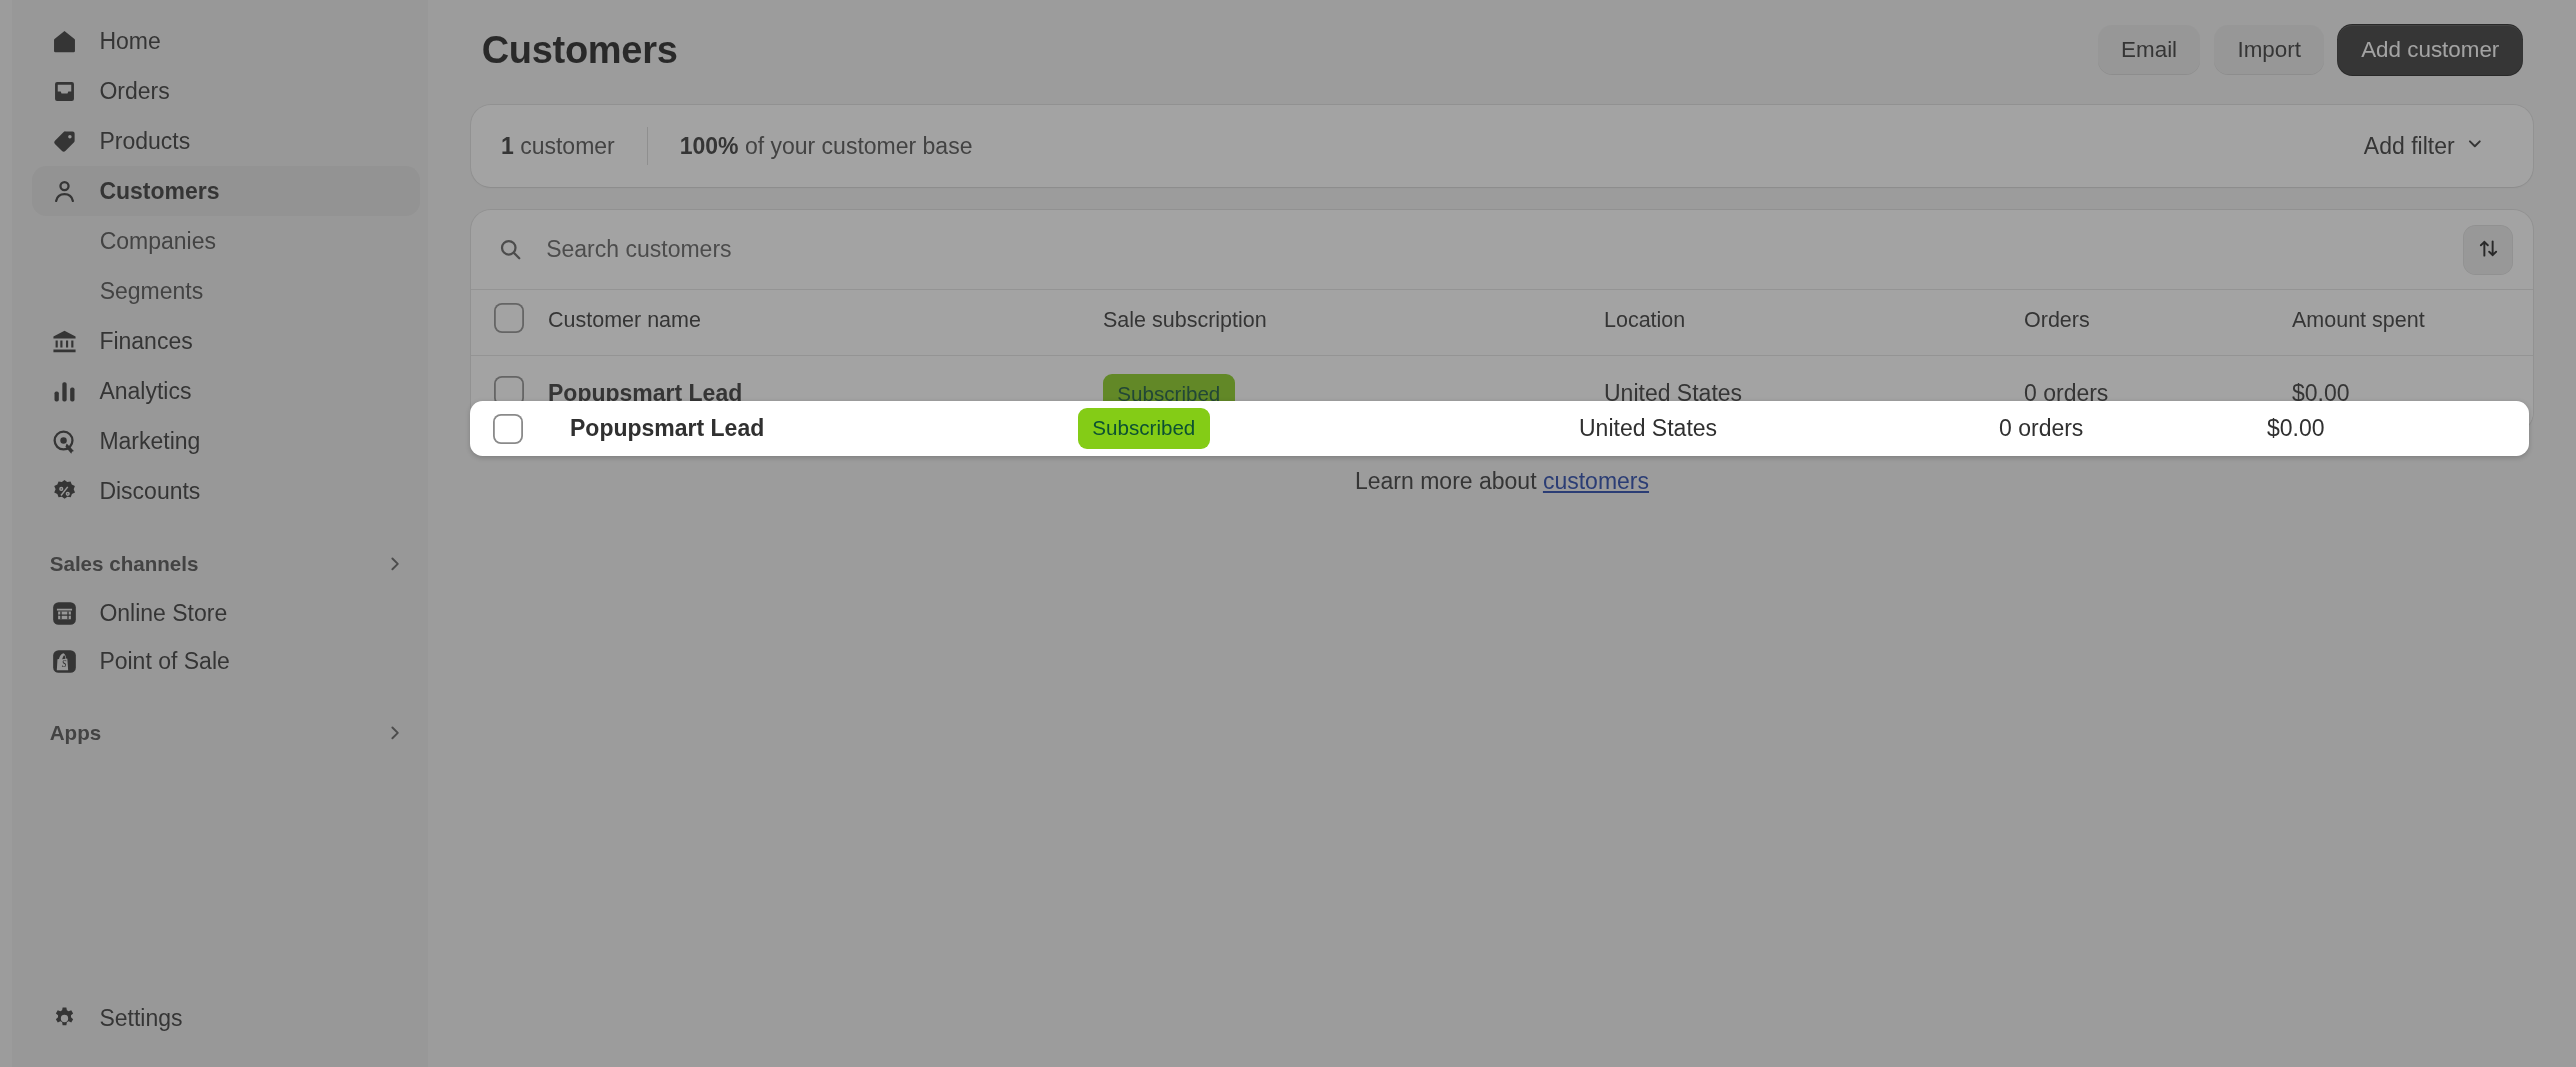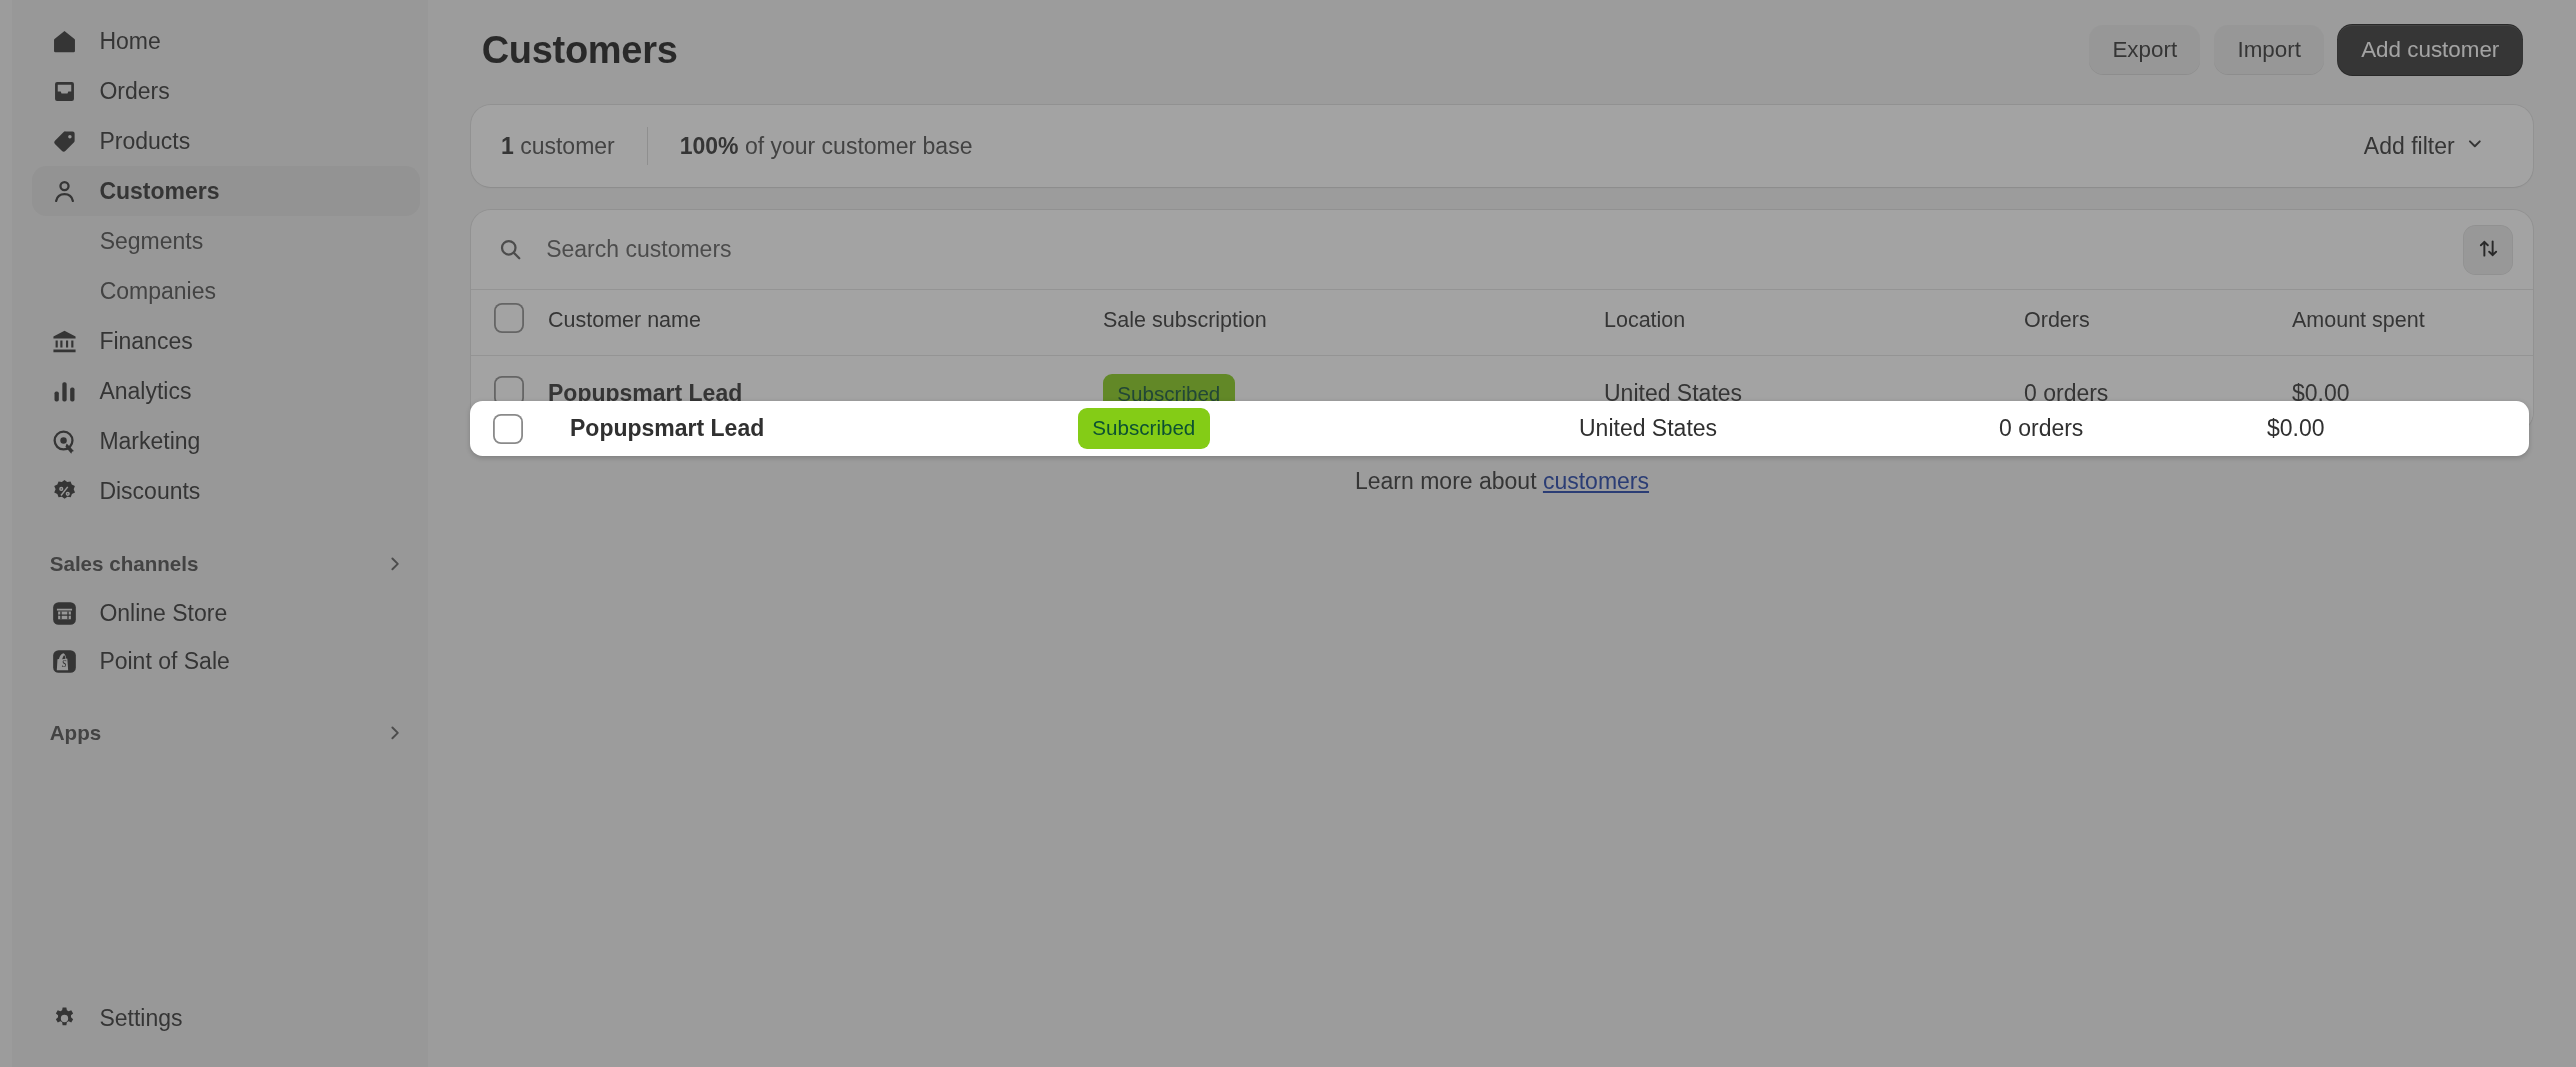--- a/index.html
+++ b/index.html
@@ -362,24 +362,24 @@
       <span class="ico">
         <svg width="27" height="27" viewBox="0 0 20 20" fill="none" stroke="#303030" stroke-width="1.7">
             <circle cx="10" cy="6" r="3"></circle>
             <path d="M3.8 17c.7-3.2 3.2-5 6.2-5s5.5 1.8 6.2 5" stroke-linecap="round"></path>
           </svg>
       </span>
       <span>Customers</span>
     </div>
 
     <div class="nav-sub">
+      <span>Companies</span>
+    </div>
+    <div class="nav-sub">
       <span>Segments</span>
-    </div>
-    <div class="nav-sub">
-      <span>Companies</span>
     </div>
 
 
     <div class="nav-item">
       <span class="ico">
         <svg width="27" height="27" viewBox="0 0 20 20" fill="#303030">
             <path d="M10 2 1.8 6.3v1.5h16.4V6.3L10 2zM3.4 9.2v5.3H5V9.2H3.4zm3.5 0v5.3h1.6V9.2H6.9zm4.2 0v5.3h1.6V9.2h-1.6zm3.9 0v5.3h1.6V9.2H15zM1.8 16v2h16.4v-2H1.8z"></path>
           </svg>
       </span>
       <span>Finances</span>
@@ -465,21 +465,21 @@
       </span>
       <span>Settings</span>
     </div>
   </nav>
 
   <main id="main">
 
     <div id="page-header">
       <h1 id="page-title">Customers</h1>
       <div id="header-actions">
-        <button class="btn btn-plain">Export</button>
+        <button class="btn btn-plain">Email</button>
         <button class="btn btn-plain">Import</button>
         <button class="btn btn-primary">Add customer</button>
       </div>
     </div>
 
     <div class="card" id="summary-card">
       <div id="summary-left">
         <div class="summary-text">
           <b>1</b><span> customer</span>
         </div>

